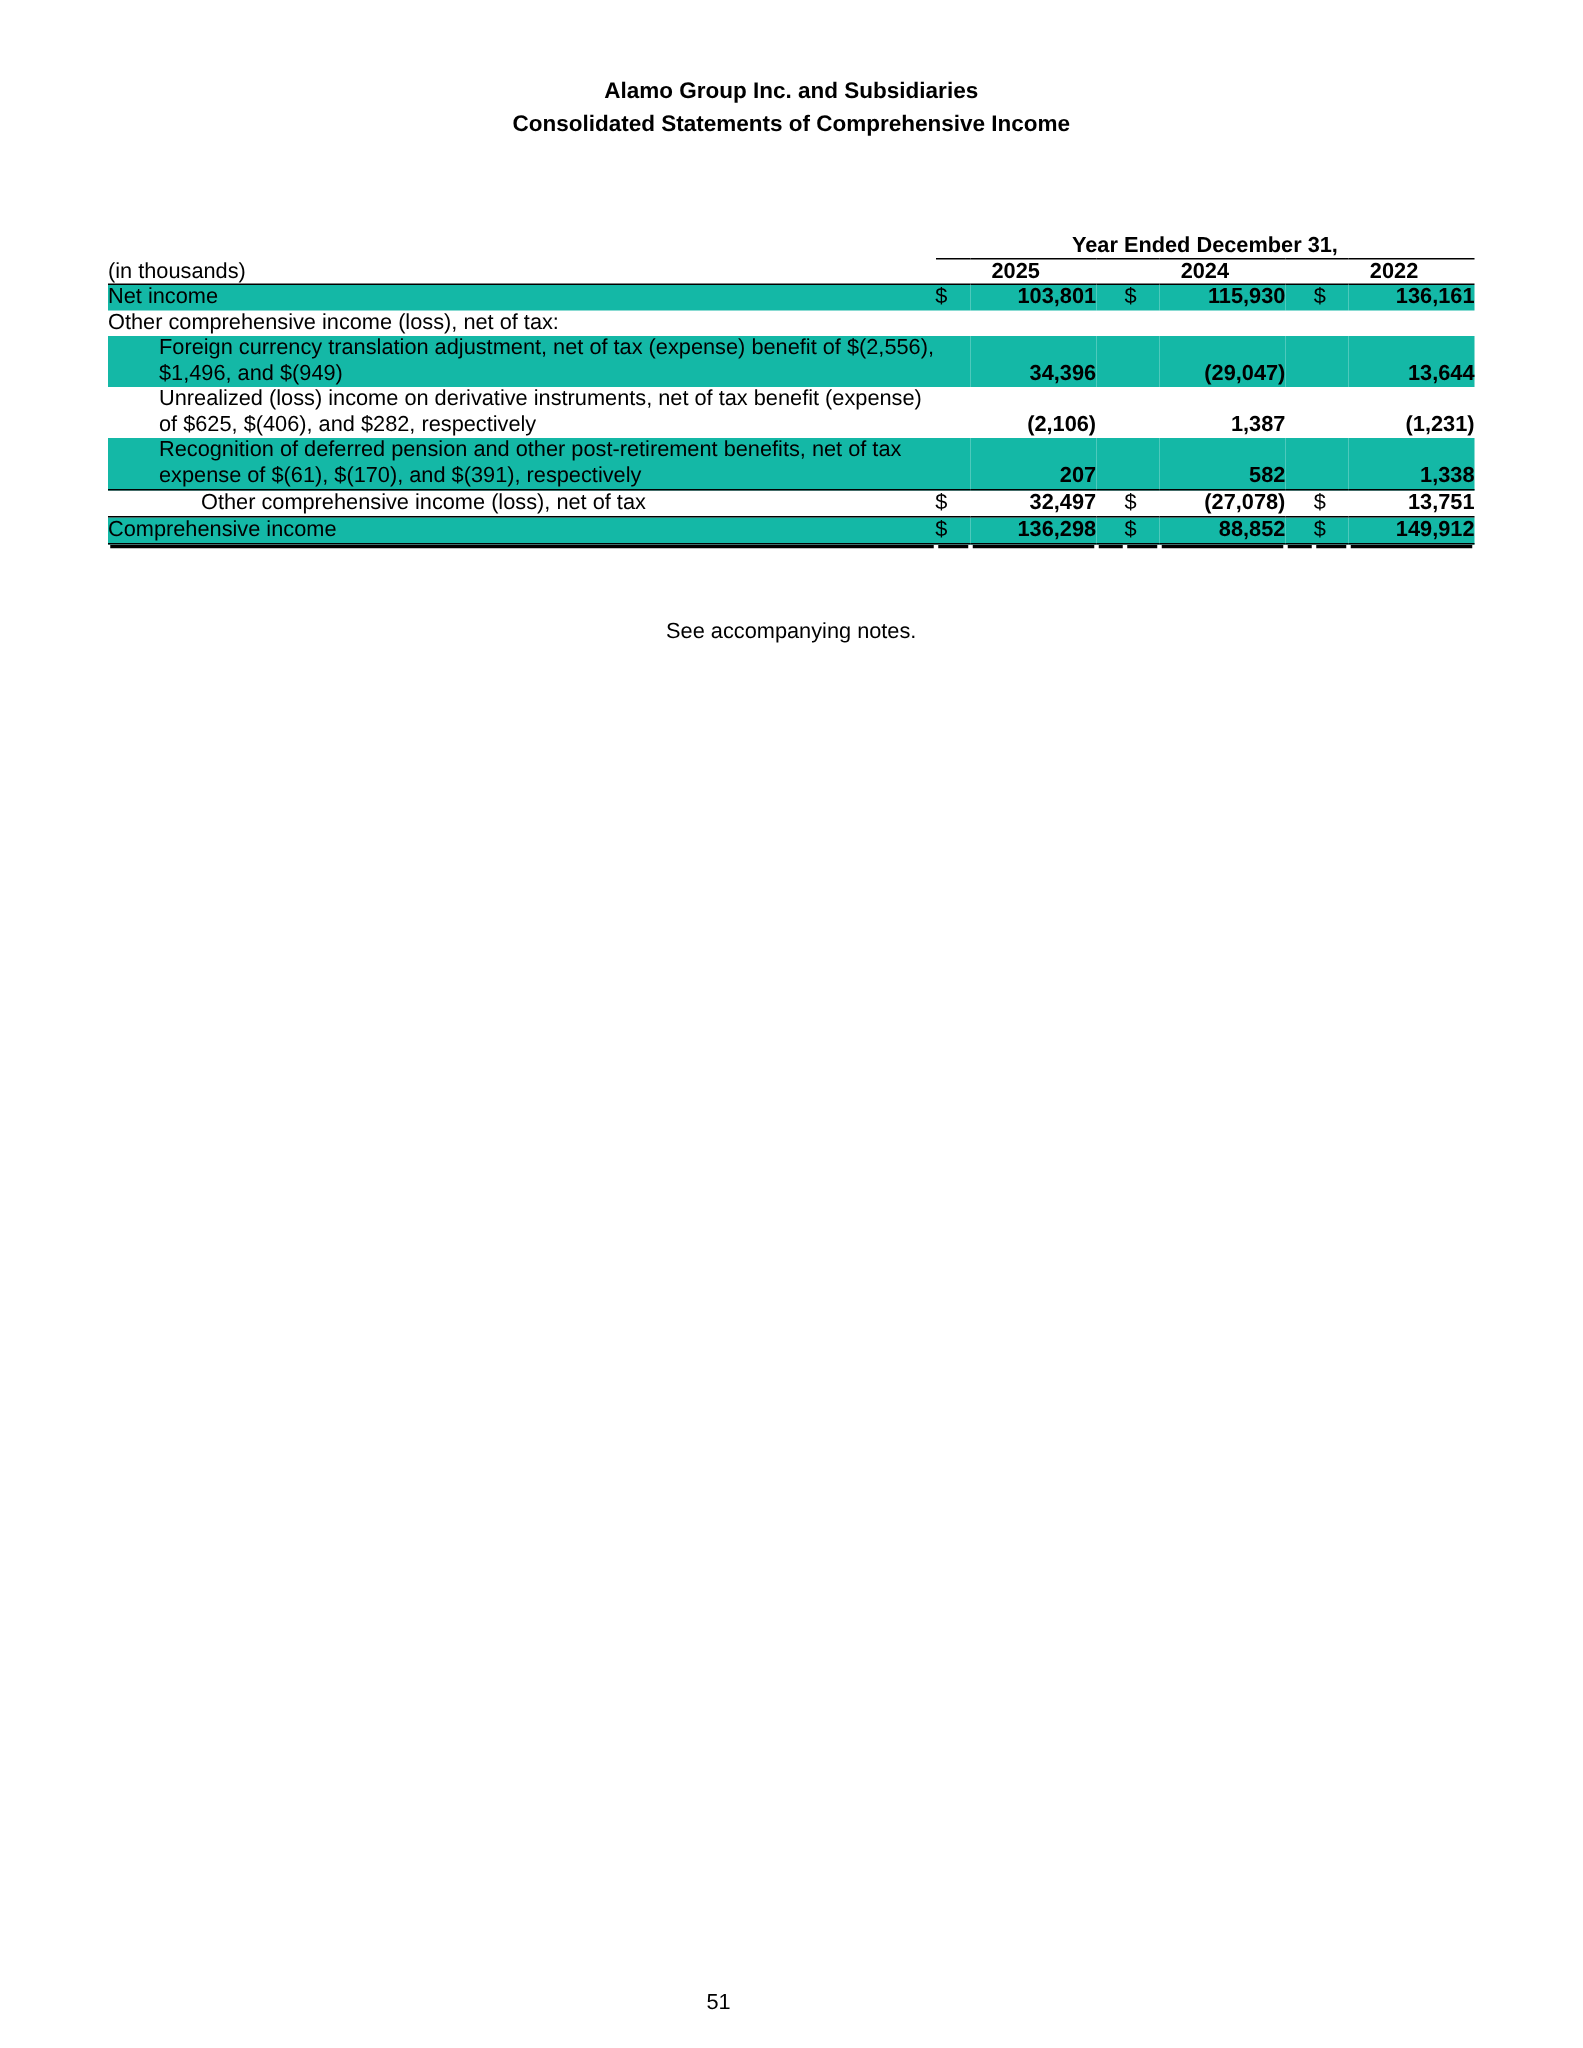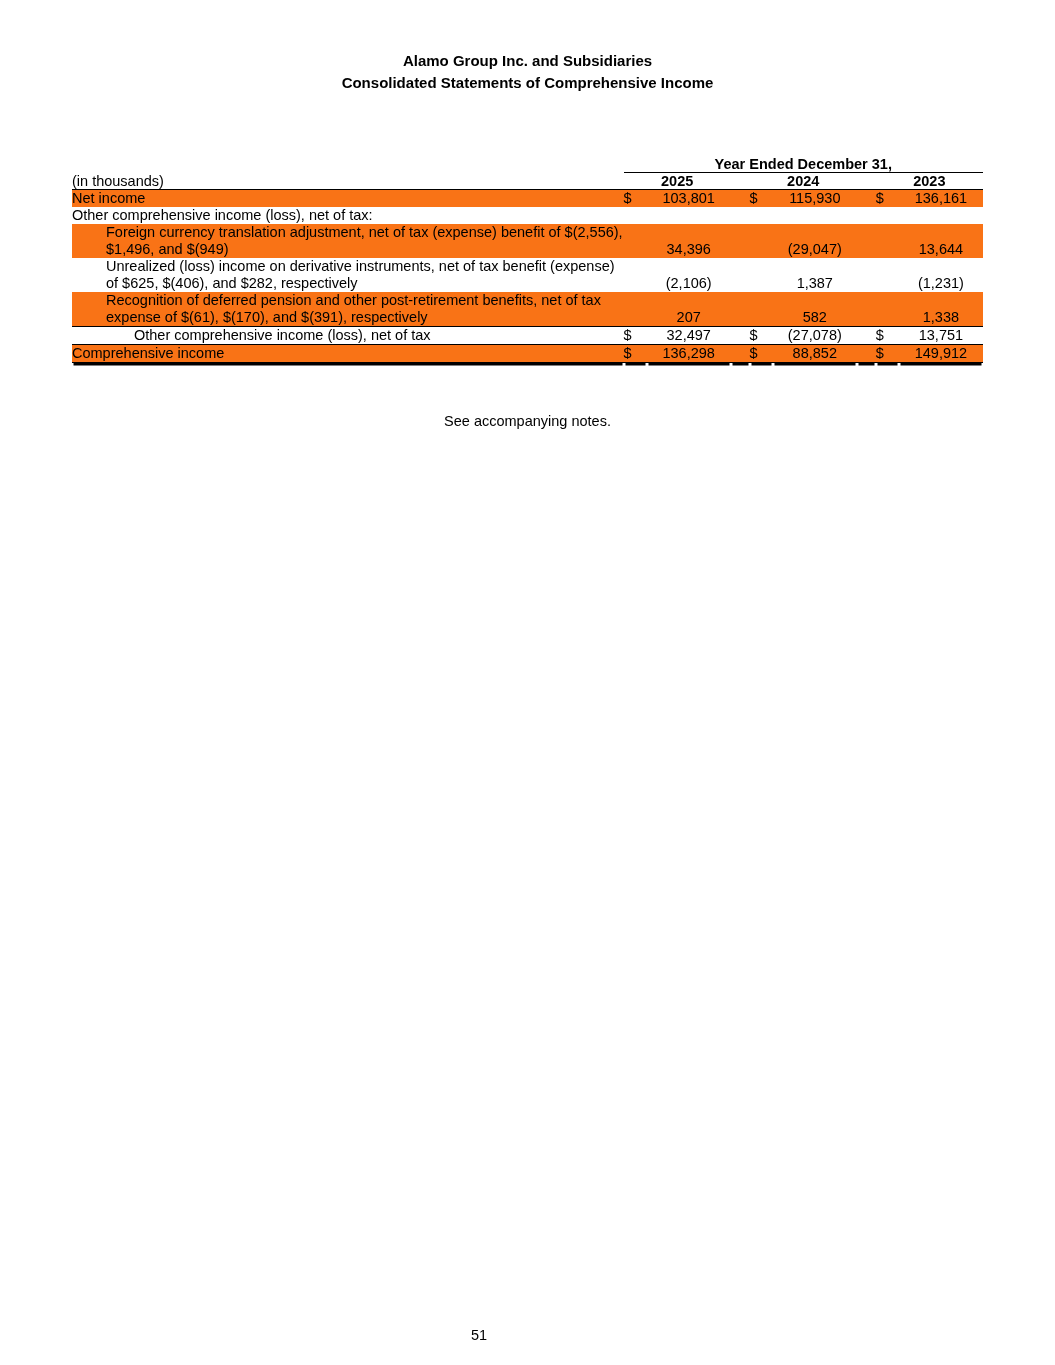--- a/index.html
+++ b/index.html
@@ -69,28 +69,28 @@
     height: 0;
     font-size: 0;
     line-height: 0;
   }
 
   .row td {
     padding-top: 5px;
     padding-bottom: 5px;
     line-height: 17px;
   }
-  .shaded { background: #f97316; }
+  .shaded { background: #14b8a6; }
 
   .lbl { padding-left: 4px; }
   .lbl.indent1 { padding-left: 34px; }
   .lbl.indent2 { padding-left: 62px; }
 
   .sym { text-align: left; padding-left: 4px; }
-  .num { text-align: center; padding-right: 12px; }
+  .num { text-align: right; padding-right: 12px; font-weight: bold; }
 
   .top-rule td { border-top: 1.5px solid #000; }
   .bot-rule td { border-bottom: 1.5px solid #000; margin-top: 19px; }
   .dbl-bottom td {
     border-bottom: 1.5px solid #000;
     box-shadow: 0 4px 0 -1.5px #000;
   }
 
   .notes {
     text-align: center;
@@ -135,21 +135,21 @@
       <td></td>
       <td class="hdr-group" colspan="8">Year Ended December 31,</td>
     </tr>
 
     <tr>
       <td class="hdr-units">(in thousands)</td>
       <td class="hdr-year" colspan="2">2025</td>
       <td></td>
       <td class="hdr-year" colspan="2">2024</td>
       <td></td>
-      <td class="hdr-year" colspan="2">2023</td>
+      <td class="hdr-year" colspan="2">2022</td>
     </tr>
 
     <tr class="rule-row">
       <td colspan="9"></td>
     </tr>
 
     <tr class="row shaded">
       <td class="lbl">Net income</td>
       <td class="sym">$</td>
       <td class="num">103,801</td>

